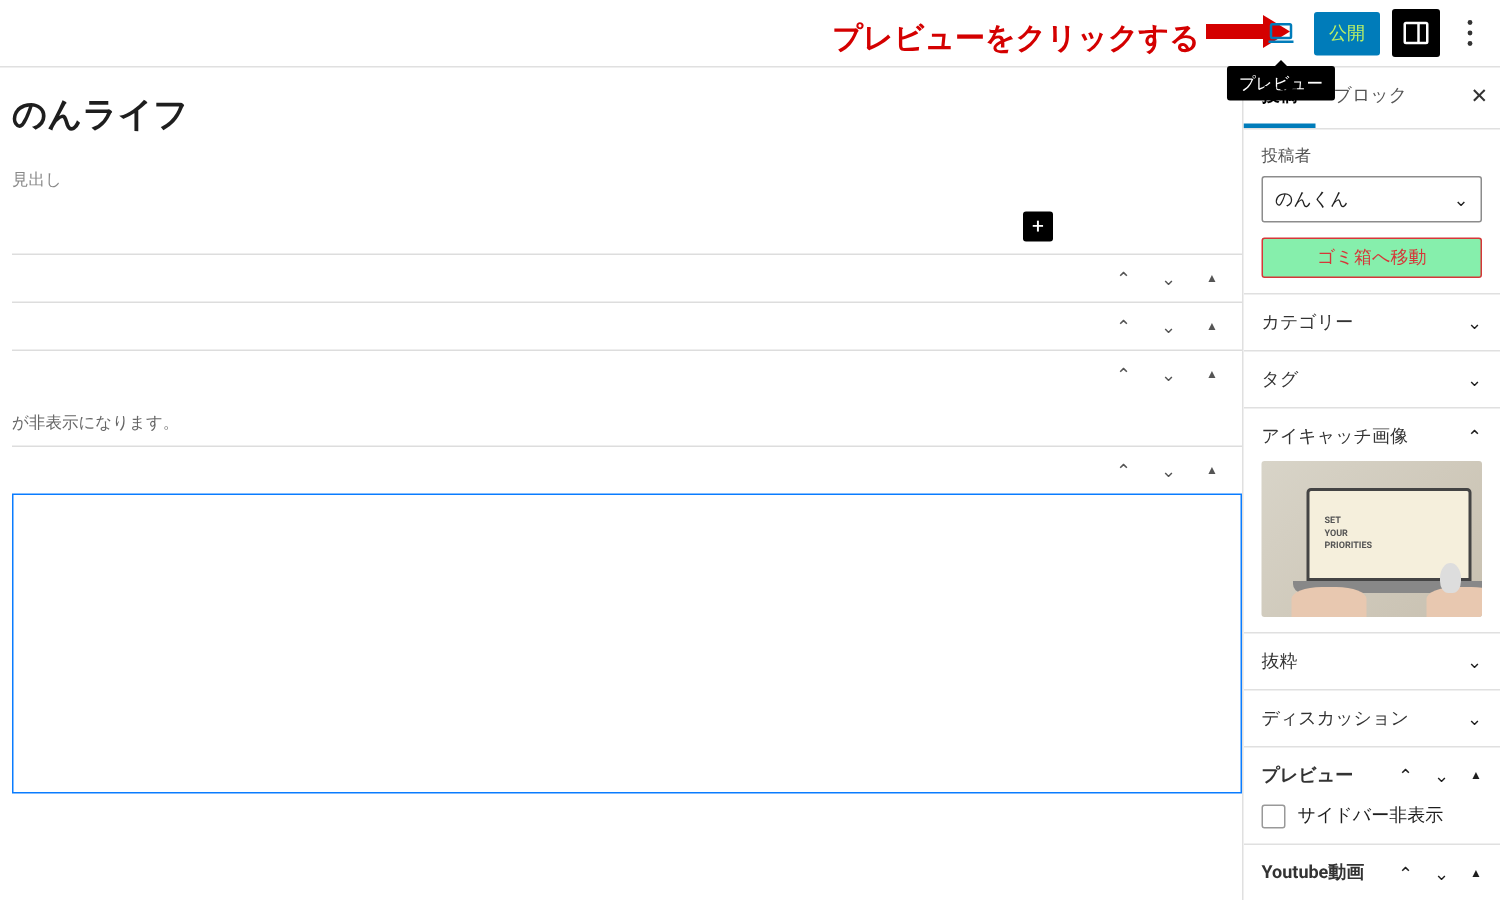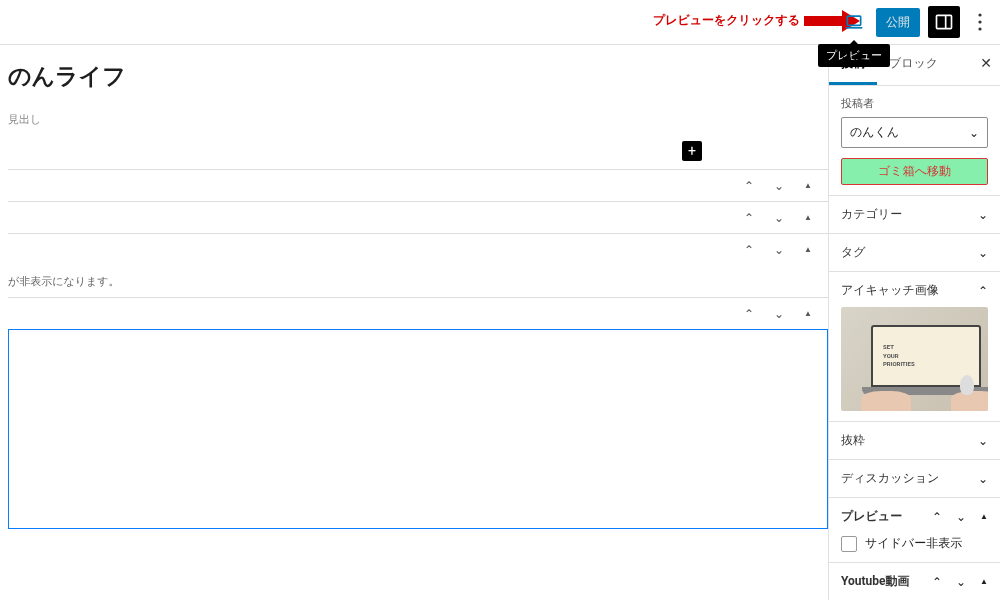--- a/index.html
+++ b/index.html
@@ -1,24 +1,24 @@
 <!DOCTYPE html>
 <html><head>
 <meta charset="utf-8">
 <style>
 * { box-sizing: border-box; margin: 0; padding: 0; }
 body { font-family: -apple-system, BlinkMacSystemFont, "Segoe UI", Roboto, "Hiragino Sans", "Hiragino Kaku Gothic ProN", Meiryo, sans-serif; font-size: 13px; color: #1e1e1e; background: #fff; width: 1000px; height: 600px; overflow: hidden; position: relative; }
 
 
 .topbar { height: 45px; border-bottom: 1px solid #e0e0e0; display: flex; align-items: center; justify-content: flex-end; padding: 0 8px; gap: 8px; position: relative; }
-.annotation-text { color: #d40000; font-weight: 700; font-size: 12px; position: absolute; right: 200px; top: 12px; }
+.annotation-text { color: #d40000; font-weight: 700; font-size: 20px; position: absolute; right: 200px; top: 12px; }
 .annotation-arrow { position: absolute; right: 140px; top: 10px; width: 56px; height: 22px; }
 .btn-preview { width: 28px; height: 28px; display: flex; align-items: center; justify-content: center; cursor: pointer; border-radius: 2px; position: relative; }
 .btn-preview svg { width: 20px; height: 20px; }
-.btn-publish { background: #007cba; color: #e5e5e5; padding: 6px 10px; border-radius: 2px; font-size: 12px; cursor: pointer; }
+.btn-publish { background: #007cba; color: #bef264; padding: 6px 10px; border-radius: 2px; font-size: 12px; cursor: pointer; }
 .btn-panel { width: 32px; height: 32px; background: #000; display: flex; align-items: center; justify-content: center; border-radius: 2px; cursor: pointer; }
 .btn-panel svg { width: 20px; height: 20px; }
 .btn-more { width: 24px; height: 32px; display: flex; align-items: center; justify-content: center; cursor: pointer; }
 .tooltip { position: absolute; top: 36px; left: 50%; transform: translateX(-50%); background: #000; color: #fff; font-size: 11px; padding: 4px 8px; border-radius: 2px; white-space: nowrap; }
 .tooltip::before { content: ''; position: absolute; top: -4px; left: 50%; transform: translateX(-50%); border-left: 4px solid transparent; border-right: 4px solid transparent; border-bottom: 4px solid #000; }
 
 
 .main-wrap { display: flex; height: 555px; }
 .editor { flex: 1; padding: 16px 0 0 8px; overflow: hidden; position: relative; }
 .sidebar { width: 172px; border-left: 1px solid #e0e0e0; display: flex; flex-direction: column; overflow-y: auto; }

